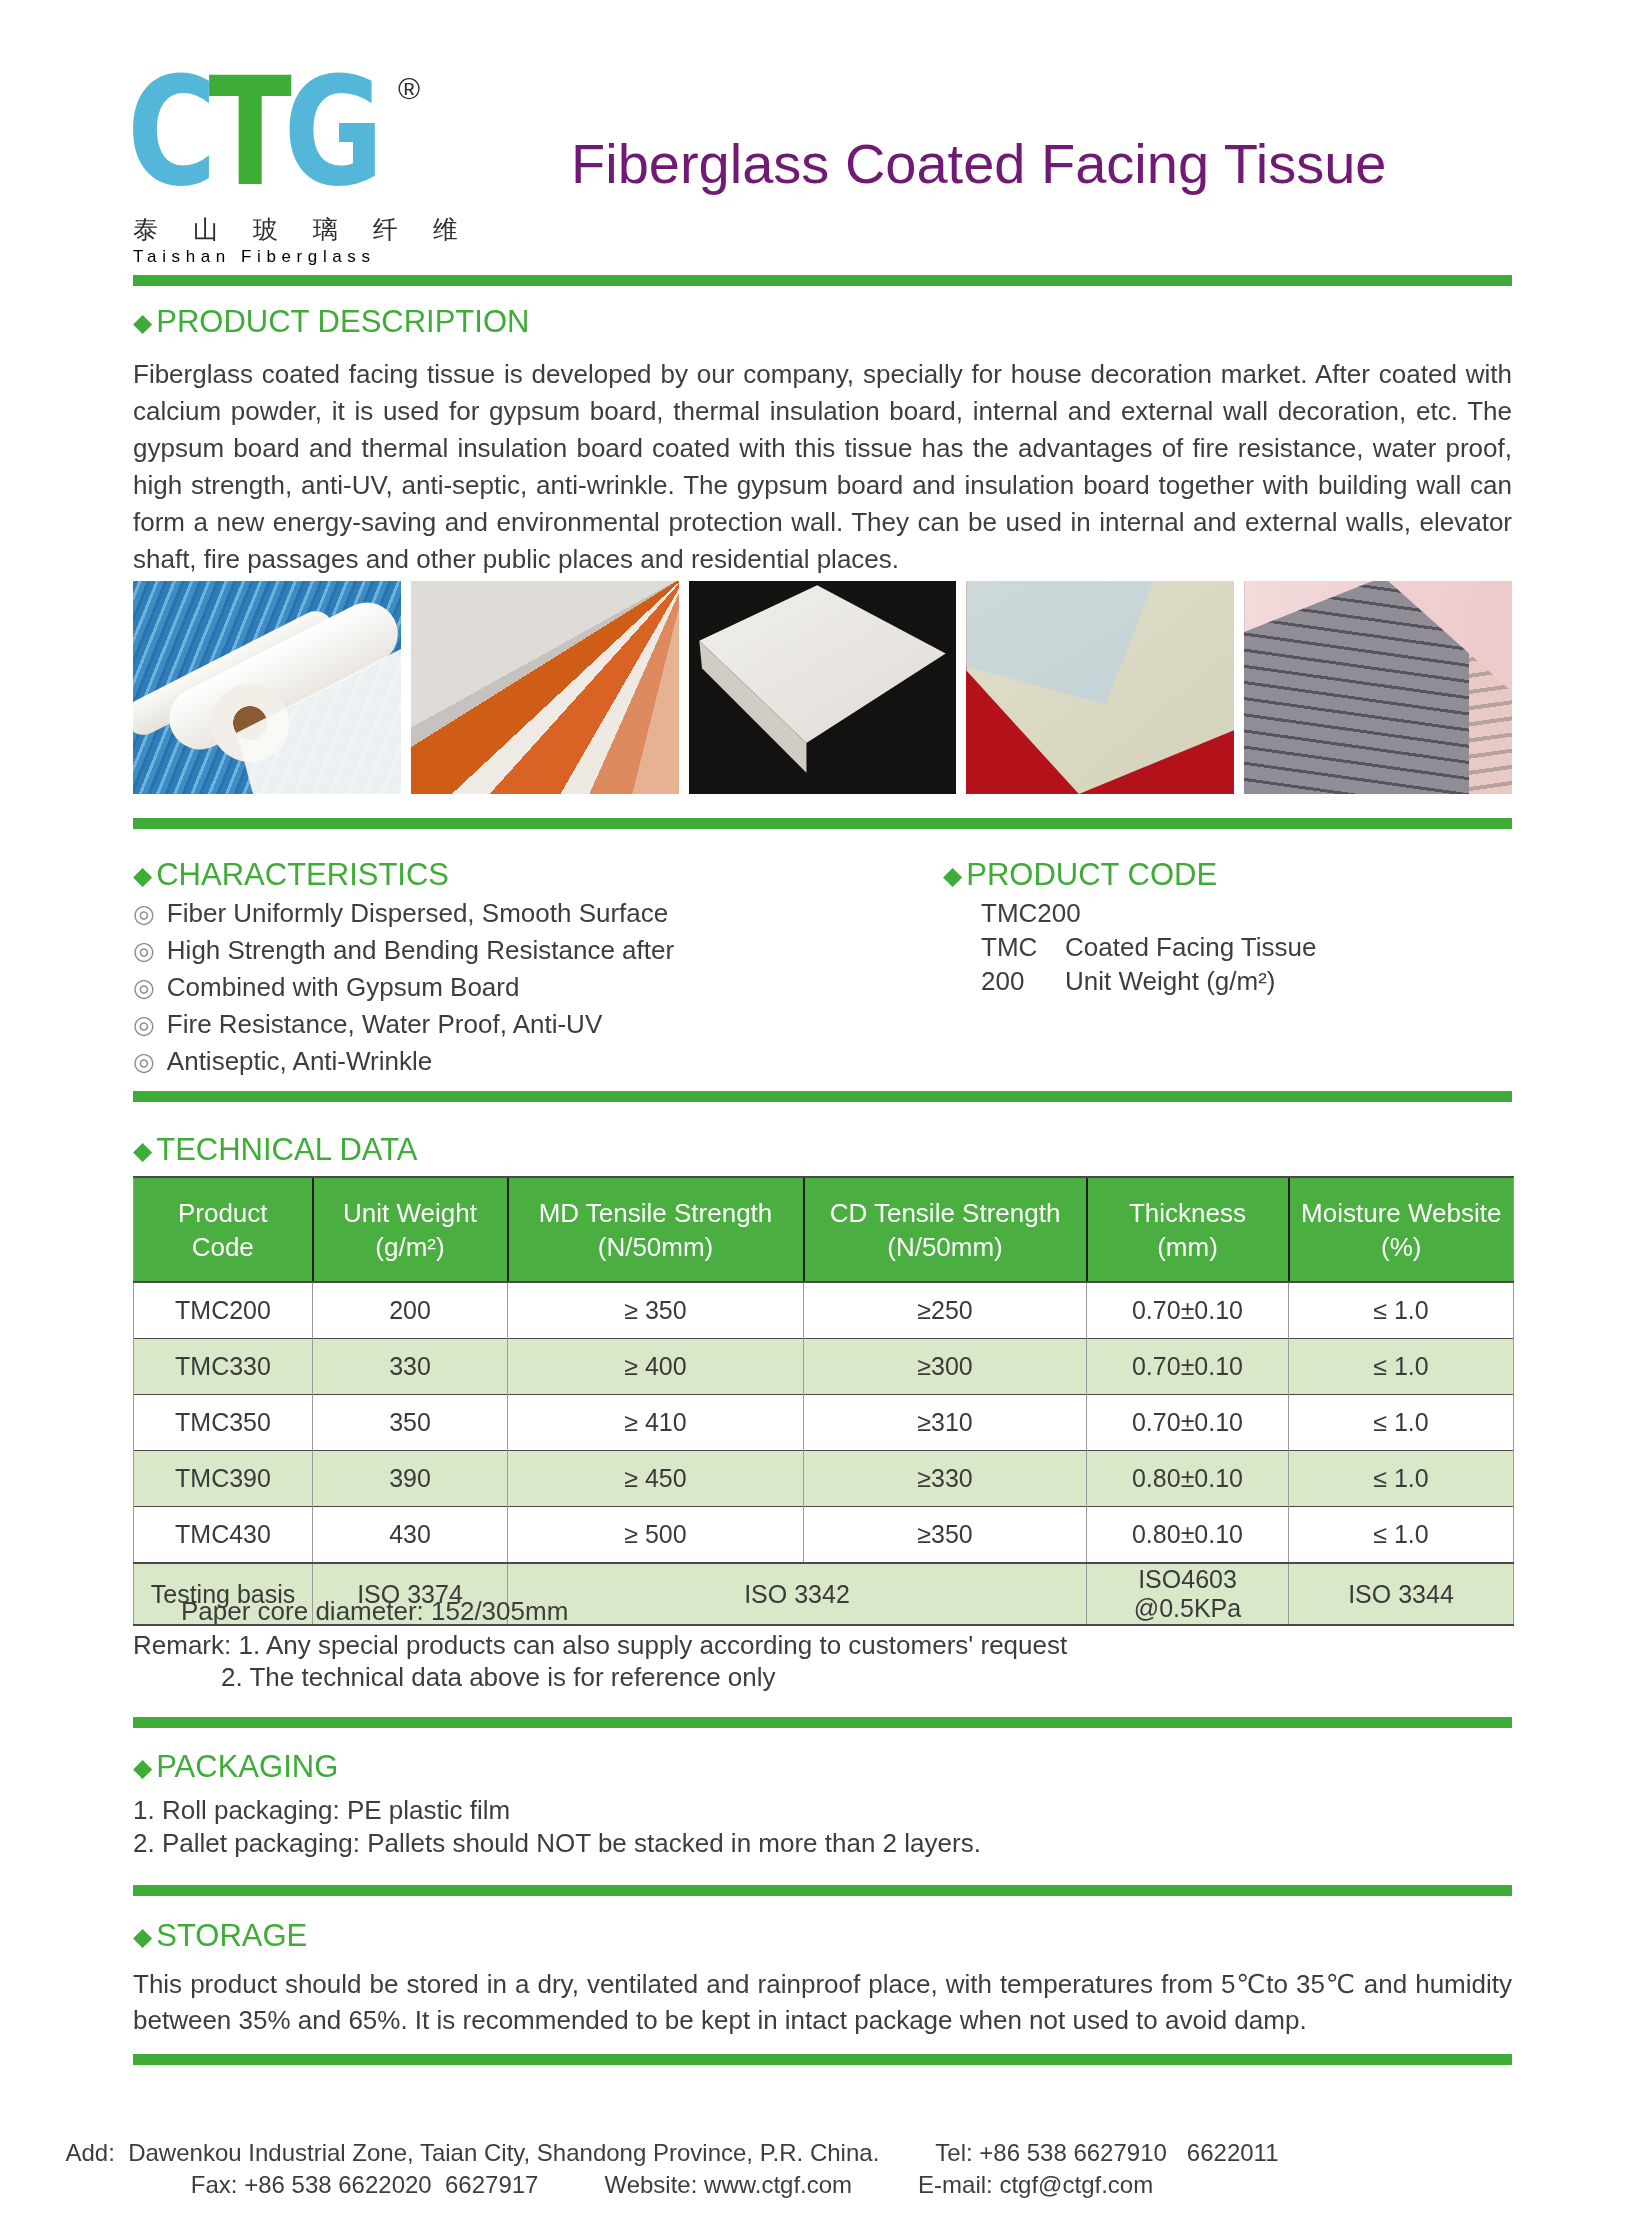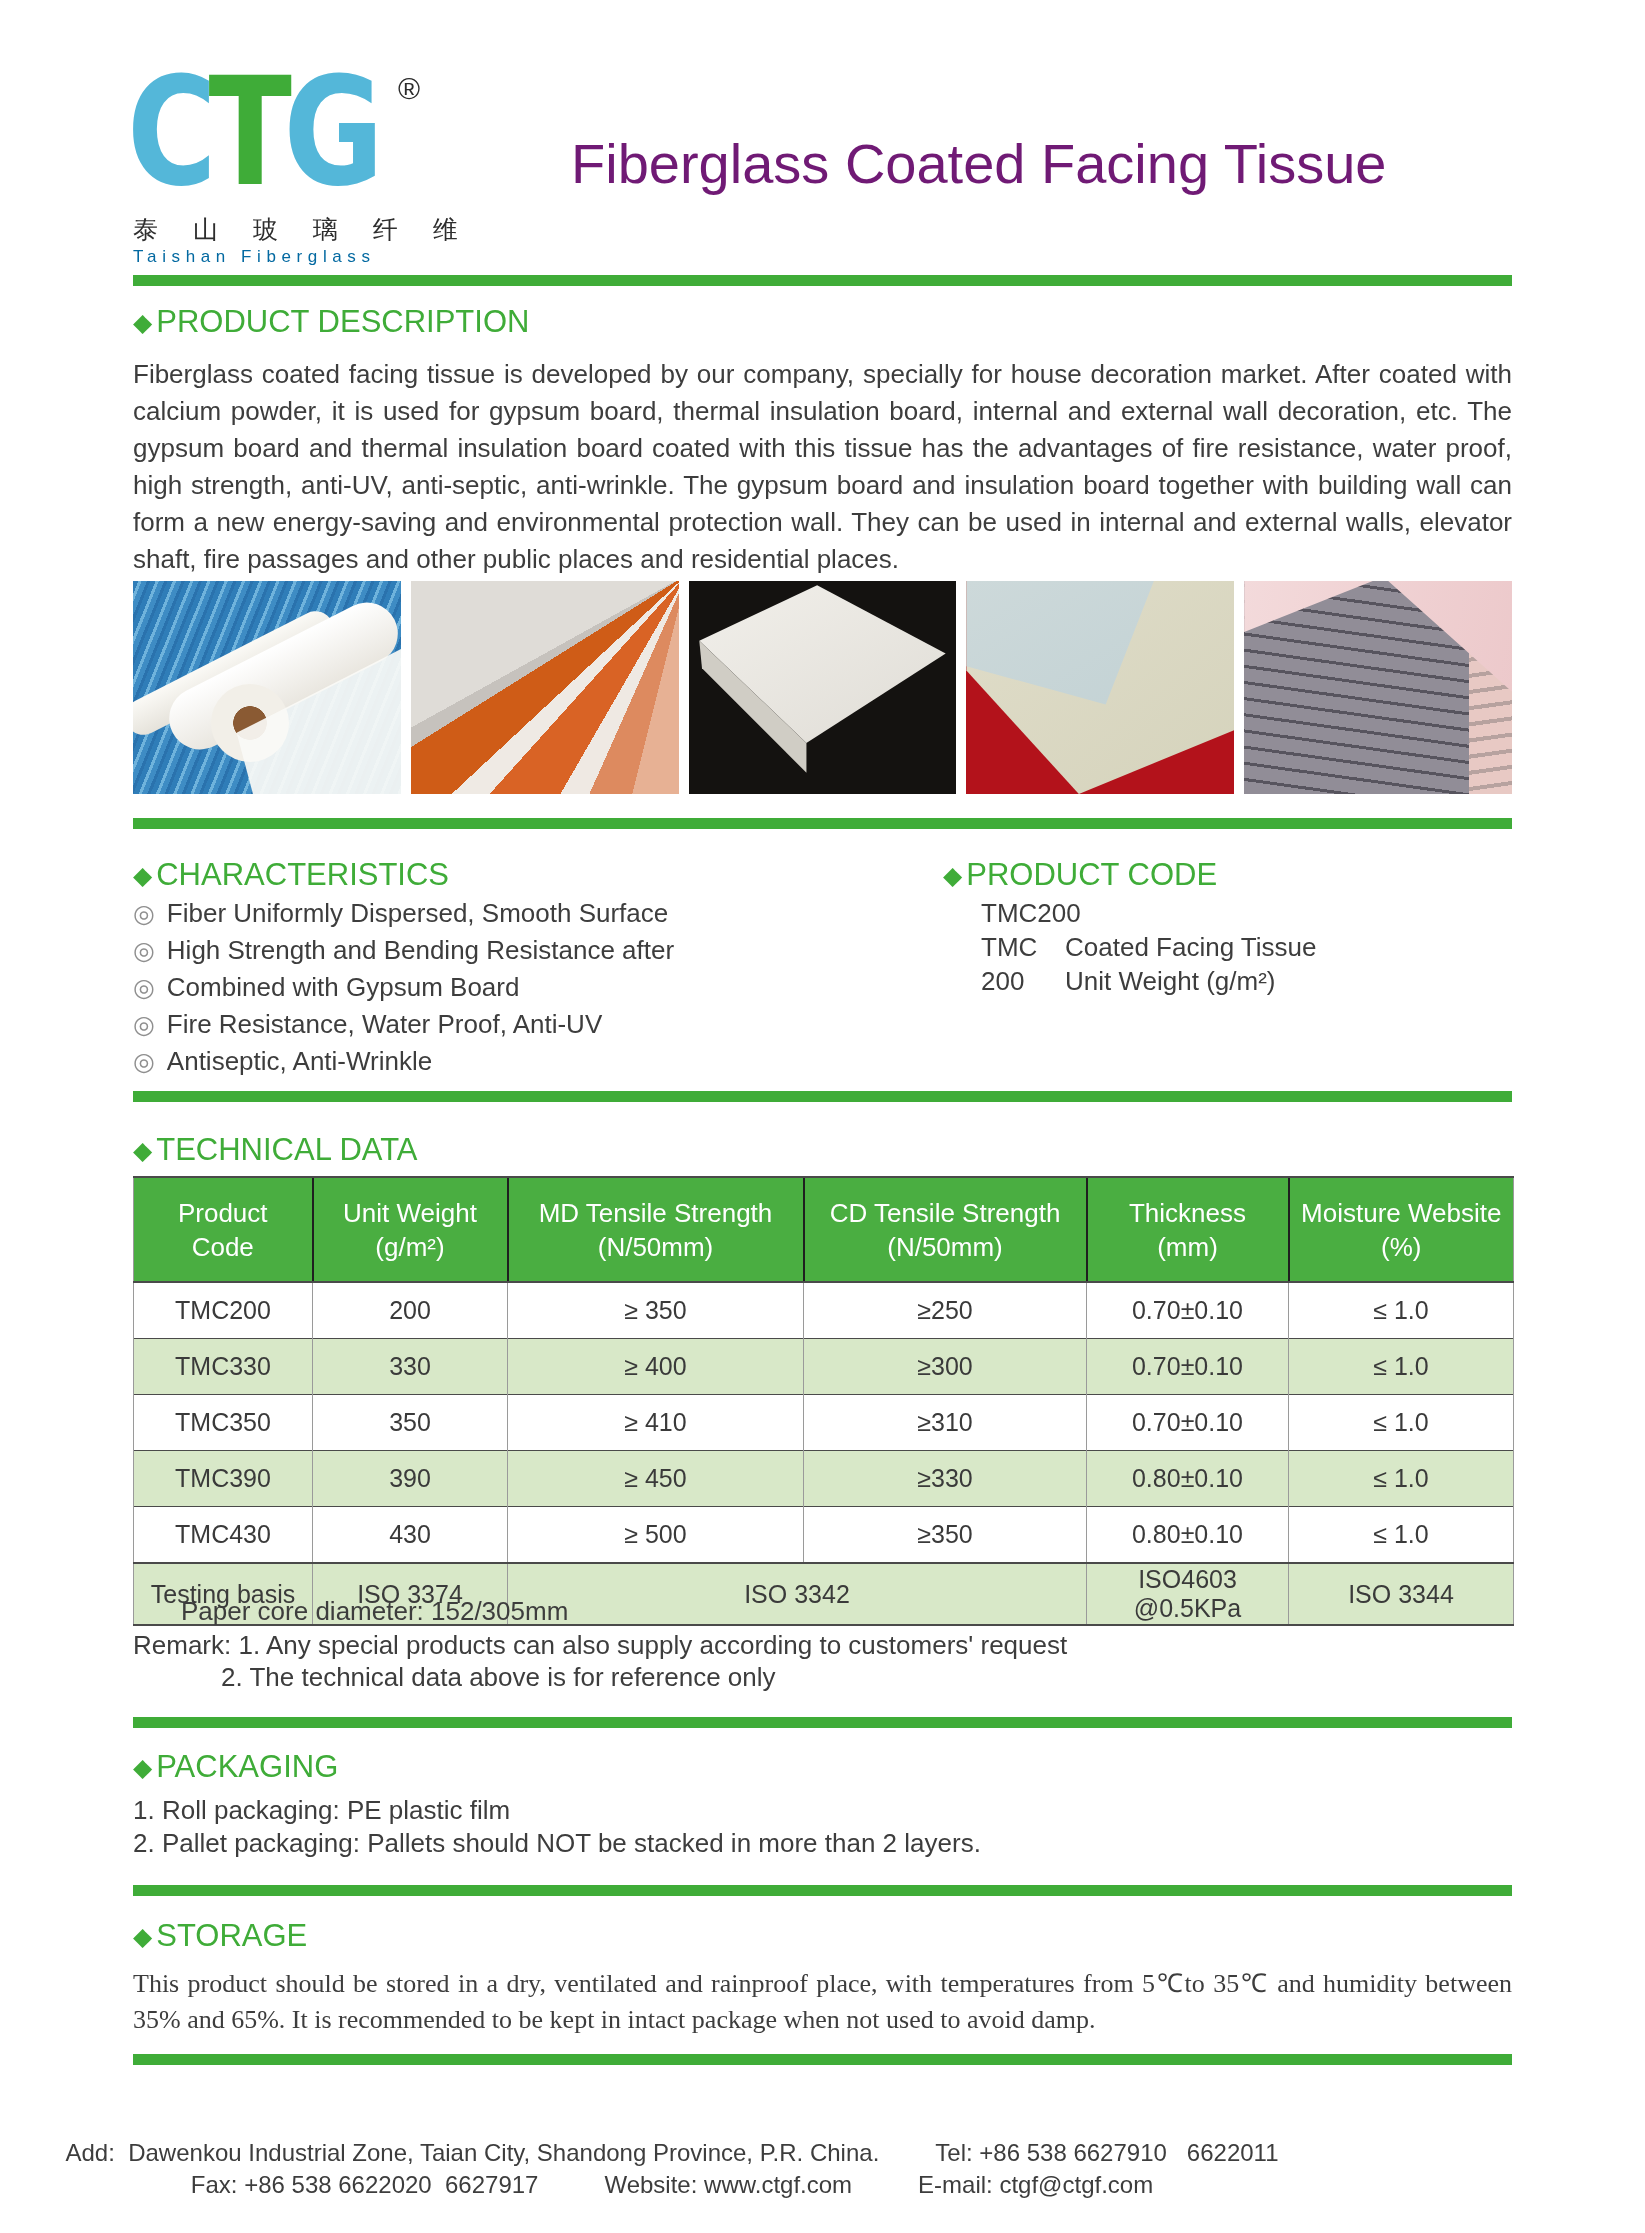--- a/index.html
+++ b/index.html
@@ -17,38 +17,38 @@
   
   .logo-text{
     position:absolute;left:127px;top:58px;font-size:149px;line-height:1;font-weight:bold;
     letter-spacing:-10px;transform:scaleX(.82);transform-origin:left top;
     font-family:"DejaVu Sans","Liberation Sans",sans-serif;
   }
   .logo-c,.logo-g{color:var(--blue);}
   .logo-t{color:var(--green);}
   .reg-mark{position:absolute;left:398px;top:72px;font-size:30px;color:#2c2c2c;}
   .cn-name{position:absolute;left:133px;top:213px;font-size:25px;color:#2e2e2e;letter-spacing:14px;white-space:nowrap;}
-  .en-name{position:absolute;left:133px;top:247px;font-size:17px;color:#0369a1;letter-spacing:5.6px;white-space:nowrap;}
+  .en-name{position:absolute;left:133px;top:247px;font-size:17px;color:#000000;letter-spacing:5.6px;white-space:nowrap;}
   .doc-title{position:absolute;left:571px;top:131px;margin:0;font-size:56px;font-weight:400;color:#701a75;white-space:nowrap;}
   
   .green-bar{position:absolute;left:133px;width:1379px;height:11px;background:var(--green);}
   .bar1{top:275px;}.bar2{top:818px;}.bar3{top:1091px;}.bar4{top:1717px;}.bar5{top:1885px;}.bar6{top:2054px;}
   
   .sec-head{position:absolute;left:133px;display:flex;align-items:center;font-size:31px;color:var(--green);white-space:nowrap;}
   .sec-head .diamond{font-size:25px;margin-right:4px;line-height:1;}
   .h-desc{top:304px;}
   .h-char{top:857px;}
   .h-code{top:857px;left:943px;}
   .h-tech{top:1132px;}
   .h-pack{top:1749px;}
   .h-stor{top:1918px;}
   
   .body-text{position:absolute;left:133px;width:1379px;font-size:26px;line-height:37px;color:#3d3d3d;text-align:justify;}
   .desc-body{top:356px;}
-  .stor-body{top:1966px;line-height:36px;font-family:Liberation Serif, serif;}
+  .stor-body{top:1966px;line-height:36px;}
   
   .photo-row{position:absolute;left:133px;top:581px;width:1379px;height:213px;display:flex;gap:10px;}
   .photo{position:relative;flex:1;height:213px;overflow:hidden;}
   .ph1{background:repeating-linear-gradient(112deg,#2f7db8 0 5px,#6fb3dc 5px 8px,#3e8cc4 8px 13px,#2a72ad 13px 16px);}
   .ph1 .roll2{position:absolute;width:229px;height:36px;border-radius:18px;background:linear-gradient(#fbfaf6,#e5e2da);transform:rotate(-27deg);left:-18px;top:74px;}
   .ph1 .roll1{position:absolute;width:249px;height:62px;border-radius:31px;background:linear-gradient(#ffffff,#e9e6df);transform:rotate(-27deg);left:26px;top:64px;}
   .ph1 .roll-end{position:absolute;width:78px;height:78px;border-radius:50%;background:radial-gradient(circle,#8a5a33 0 30%,#f2efe8 31% 100%);left:78px;top:103px;}
   .ph1 .sheet{position:absolute;width:189px;height:149px;background:rgba(250,250,246,.93);transform:rotate(-27deg) skewX(-12deg);right:-34px;bottom:-44px;}
   .ph2{background:conic-gradient(from 180deg at 103% -3%,#e7b194 0deg 14deg,#dd8a5f 14deg 24deg,#efe9e3 24deg 30deg,#d96325 30deg 42deg,#efeae4 42deg 47deg,#cf5c17 47deg 58deg,#c6c2bd 58deg 61deg,#dfdcd7 61deg 90deg);}
   .ph3{background:#141210;}

